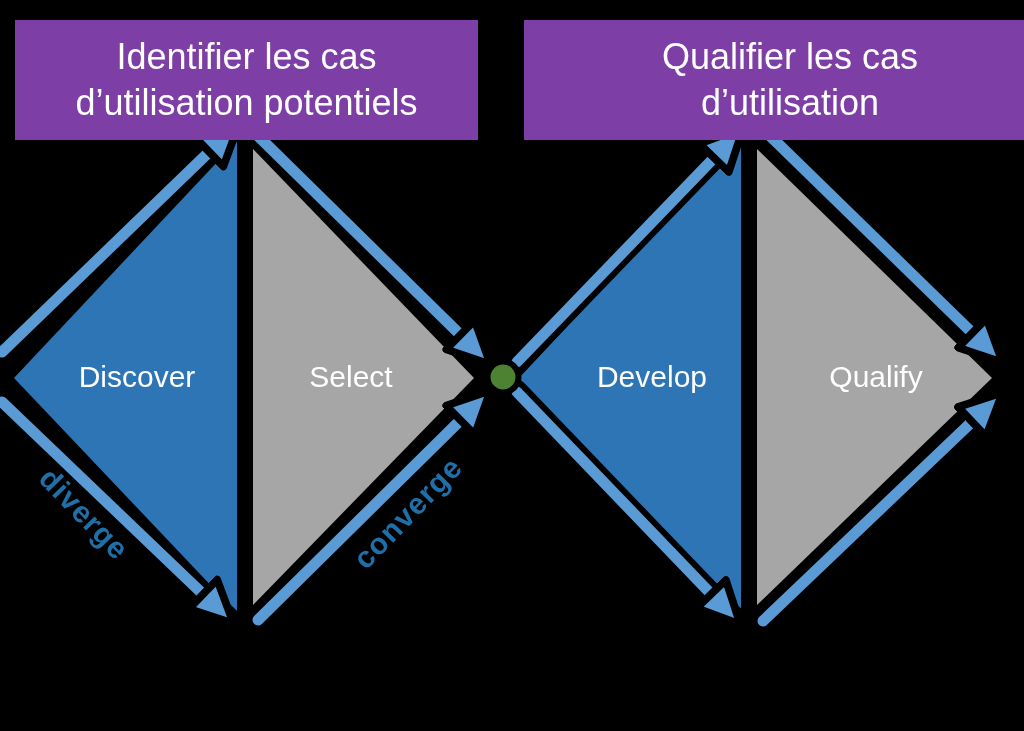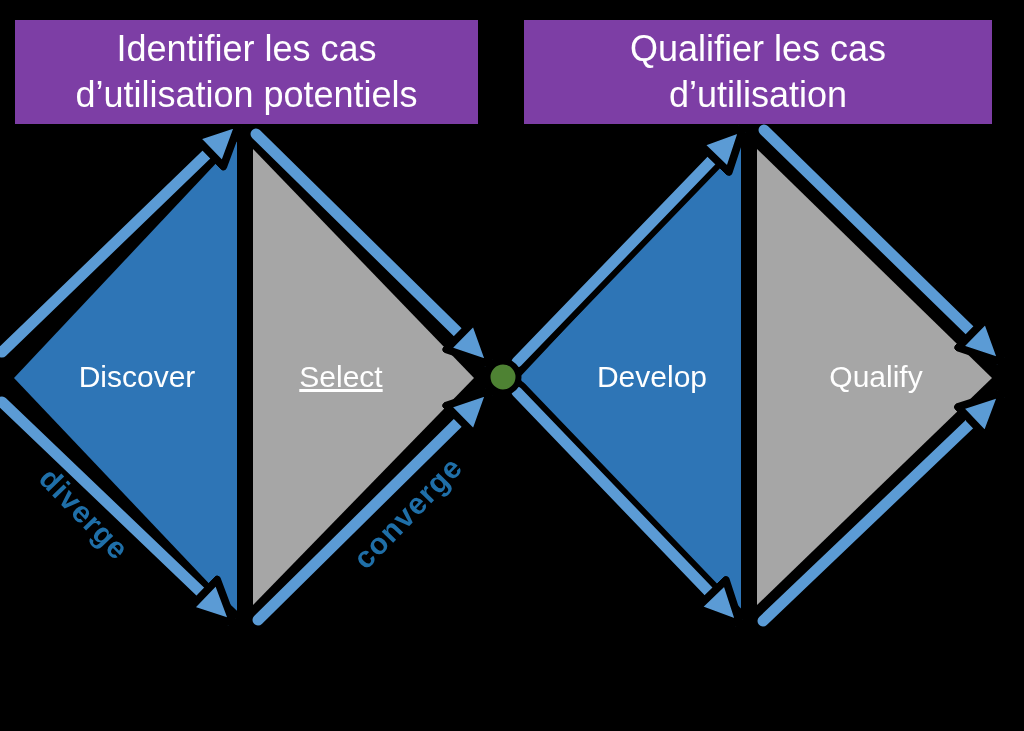--- a/index.html
+++ b/index.html
@@ -16,46 +16,46 @@
     font-family: "Liberation Sans", sans-serif;
   }
   .diagram-svg {
     position: absolute;
     left: 0;
     top: 0;
   }
   .header {
     position: absolute;
     top: 20px;
-    height: 104px;
+    height: 120px;
     background: var(--header-bg, #7d3ea5);
     color: var(--header-text, #fff);
     display: flex;
     flex-direction: column;
     align-items: center;
     justify-content: center;
     font-size: 36px;
     line-height: 46px;
     text-align: center;
   }
   .header-left  { left: 15px;  width: 463px; }
-  .header-right { left: 524px; width: 468px; }
+  .header-right { left: 524px; width: 468px; padding-left: 32px; }
 
   .tri-label {
     position: absolute;
     width: 180px;
     height: 38px;
     line-height: 38px;
     text-align: center;
     color: var(--stage-text, #fff);
     font-size: 30px;
     white-space: nowrap;
   }
   #lbl-discover { left: 47px;  top: 358px; text-align: center; }
-  #lbl-select   { left: 251px; top: 358px; text-decoration: underline; }
+  #lbl-select   { left: 261px; top: 358px; }
   #lbl-develop  { left: 562px; top: 358px; }
   #lbl-qualify  { left: 786px; top: 358px; }
 
   .flow-label {
     position: absolute;
     width: 170px;
     height: 36px;
     line-height: 36px;
     text-align: center;
     color: var(--flow-label-blue, #1f6fa8);

